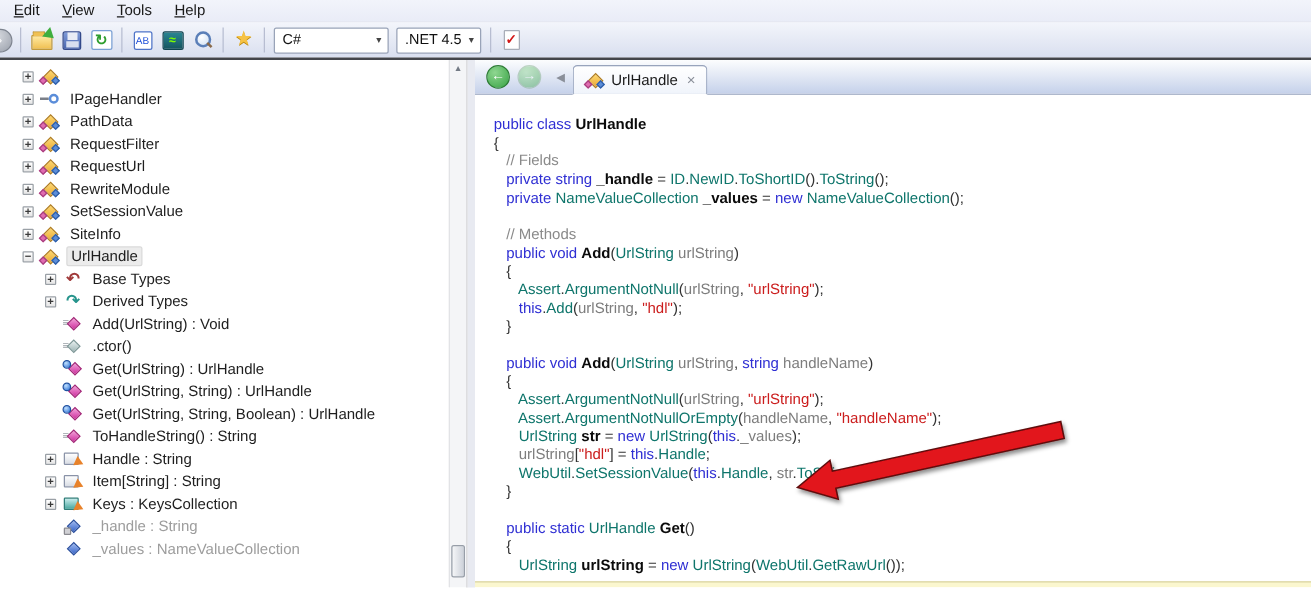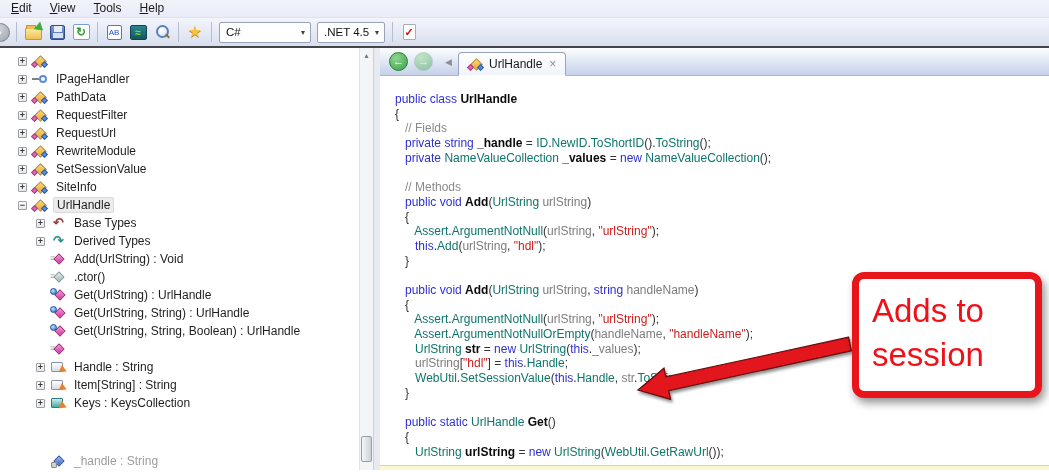--- a/index.html
+++ b/index.html
@@ -49,21 +49,21 @@
   .combo-text { font-size:11.5px; color:#111; padding-left:6px; flex:1; text-align:left; }
   .combo-arrow { width:14px; text-align:center; color:#444; font-size:7px; }
 
   
   .main { position:relative; height:422px; display:flex; }
 
   
   .treepanel { position:relative; width:374px; background:#fff; border-right:1px solid #cfd0d4; flex:none; overflow:hidden; }
   .tree { position:absolute; left:0; top:4px; right:14px; }
   .trow { height:18px; display:flex; align-items:center; font-size:12px; color:#1e1e1e; white-space:nowrap; }
-  .trow.gray { color:#9d9d9d;margin-top:40px; }
+  .trow.gray { color:#9d9d9d; }
   .trow .lbl { padding:1px 3px; border-radius:2px; }
   .trow.sel .lbl { background:#ececec; border:1px solid #dadada; padding:0 3px; }
   .exp { width:9px; height:9px; border:1px solid #9aa0a6; background:linear-gradient(#fff,#e6e6e6); color:#3a3a3a;
          font-size:9px; line-height:7px; text-align:center; border-radius:1px; margin-right:5px; flex:none; font-weight:bold; }
   .exp-slot { width:14px; flex:none; }
   .lv0 { padding-left:18px; } .lv1 { padding-left:36px; }
   .ti { position:relative; width:17px; height:16px; margin-right:4px; flex:none; display:inline-block; }
   .dm { position:absolute; width:8px; height:8px; transform:rotate(45deg); }
   .ti-class .dg { left:4px; top:4px; width:9px; height:9px; background:linear-gradient(135deg,#ffd86b,#e8a93c); border:1px solid #b07d20; }
   .ti-class .db { left:10px; top:9px; width:5px; height:5px; background:#5b8dd9; border:1px solid #2f5fa8; }
@@ -353,20 +353,21 @@
             <span class="lbl">Get(UrlString, String, Boolean) : UrlHandle</span>
           </div>
           <div class="trow lv1">
             <span class="exp-slot"></span>
             <span style="display: inline-flex;">
               <span class="ti ti-method">
                 <span class="mlines">≡</span>
                 <span class="dm dd"></span>
               </span>
             </span>
+            <span class="lbl">ToHandleString() : String</span>
           </div>
           <div class="trow lv1">
             <span class="exp">+</span>
             <span style="display: inline-flex;">
               <span class="ti ti-prop">
                 <span class="pbox"></span>
                 <span class="parrow"></span>
               </span>
             </span>
             <span class="lbl">Handle : String</span>
@@ -443,17 +444,14 @@
 
   <svg class="overlay" viewBox="0 0 1049 472">
     <defs>
       <filter id="as" x="-20%" y="-20%" width="140%" height="140%">
         <feDropShadow dx="1.5" dy="2.5" stdDeviation="1.6" flood-opacity="0.45"></feDropShadow>
       </filter>
     </defs>
     <polygon points="848.6,337.2 665.9,376.9 664.0,368.2 638,390 670.6,399.4 668.7,390.6 851.4,350.8" fill="#e2131b" stroke="#5d0a0a" stroke-width="1.2" filter="url(#as)"></polygon>
   </svg>
 
-  <div class="callout">
-    <span>Adds to session</span>
-  </div>
 
 </div>
 
 </body></html>

